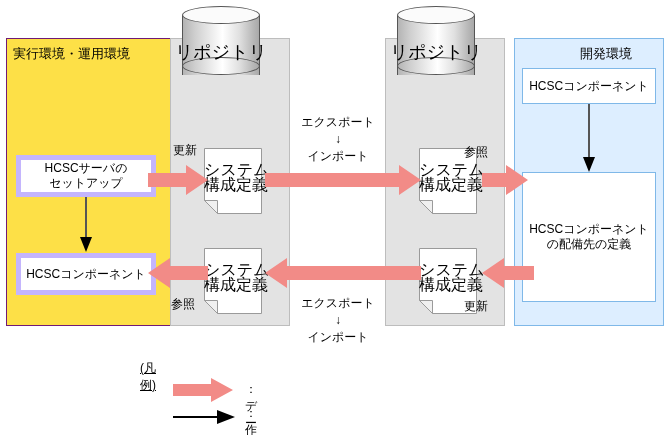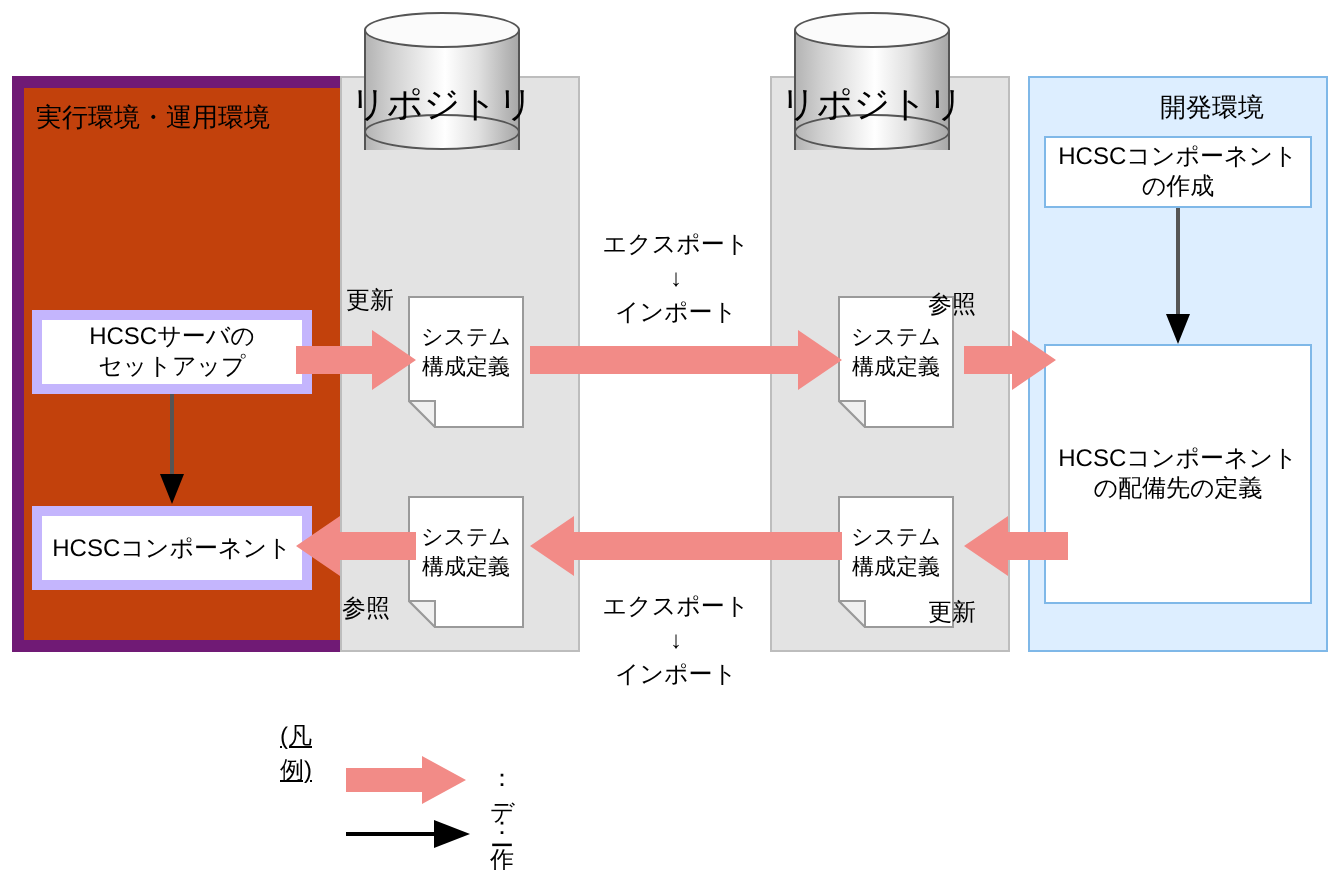--- a/index.html
+++ b/index.html
@@ -19,22 +19,22 @@
     background: #ffffff;
   }
 
   
   .panel {
     position: absolute;
     box-sizing: border-box;
   }
   .panel-exec {
     left: 6px; top: 38px; width: 178px; height: 288px;
-    background: #c2410c;
-    border: 6px solid #701a75;
+    background: #fde047;
+    border: 1px solid #701a75;
   }
   .panel-repo {
     background: #e3e3e3;
     border: 1px solid #bdbdbd;
   }
   .panel-repo-left  { left: 170px; top: 38px; width: 120px; height: 288px; }
   .panel-repo-right { left: 385px; top: 38px; width: 120px; height: 288px; }
   .panel-dev {
     left: 514px; top: 38px; width: 150px; height: 288px;
     background: #ddeeff;
@@ -129,21 +129,21 @@
   .doc-shape {
     position: absolute;
     left: 0; top: 0;
     width: 58px; height: 66px;
   }
   .doc-label {
     position: absolute;
     left: 0; top: 14px;
     width: 58px;
     text-align: center;
-    font-size: 11px;
+    font-size: 16px;
     line-height: 15px;
     white-space: nowrap;
   }
   .doc-a { left: 204px; top: 148px; }
   .doc-b { left: 204px; top: 248px; }
   .doc-c { left: 419px; top: 148px; }
   .doc-d { left: 419px; top: 248px; }
 
   
   .parrow {
@@ -226,21 +226,20 @@
 
   <div class="box box-green box-deploy">
     <div>
       <div>HCSCコンポーネント</div>
     </div>
   </div>
 
   <div class="box box-blue box-create">
     <div>
       <div>HCSCコンポーネント</div>
-      <div>の作成</div>
     </div>
   </div>
 
   <div class="barrow" style="left:582px; top:104px;">
     <svg width="14" height="70" viewBox="0 0 14 70">
       <line x1="7" y1="0" x2="7" y2="56" stroke="#555555" stroke-width="2"></line>
       <polygon points="7,68 1,53 13,53" fill="#000000"></polygon>
     </svg>
   </div>
 

